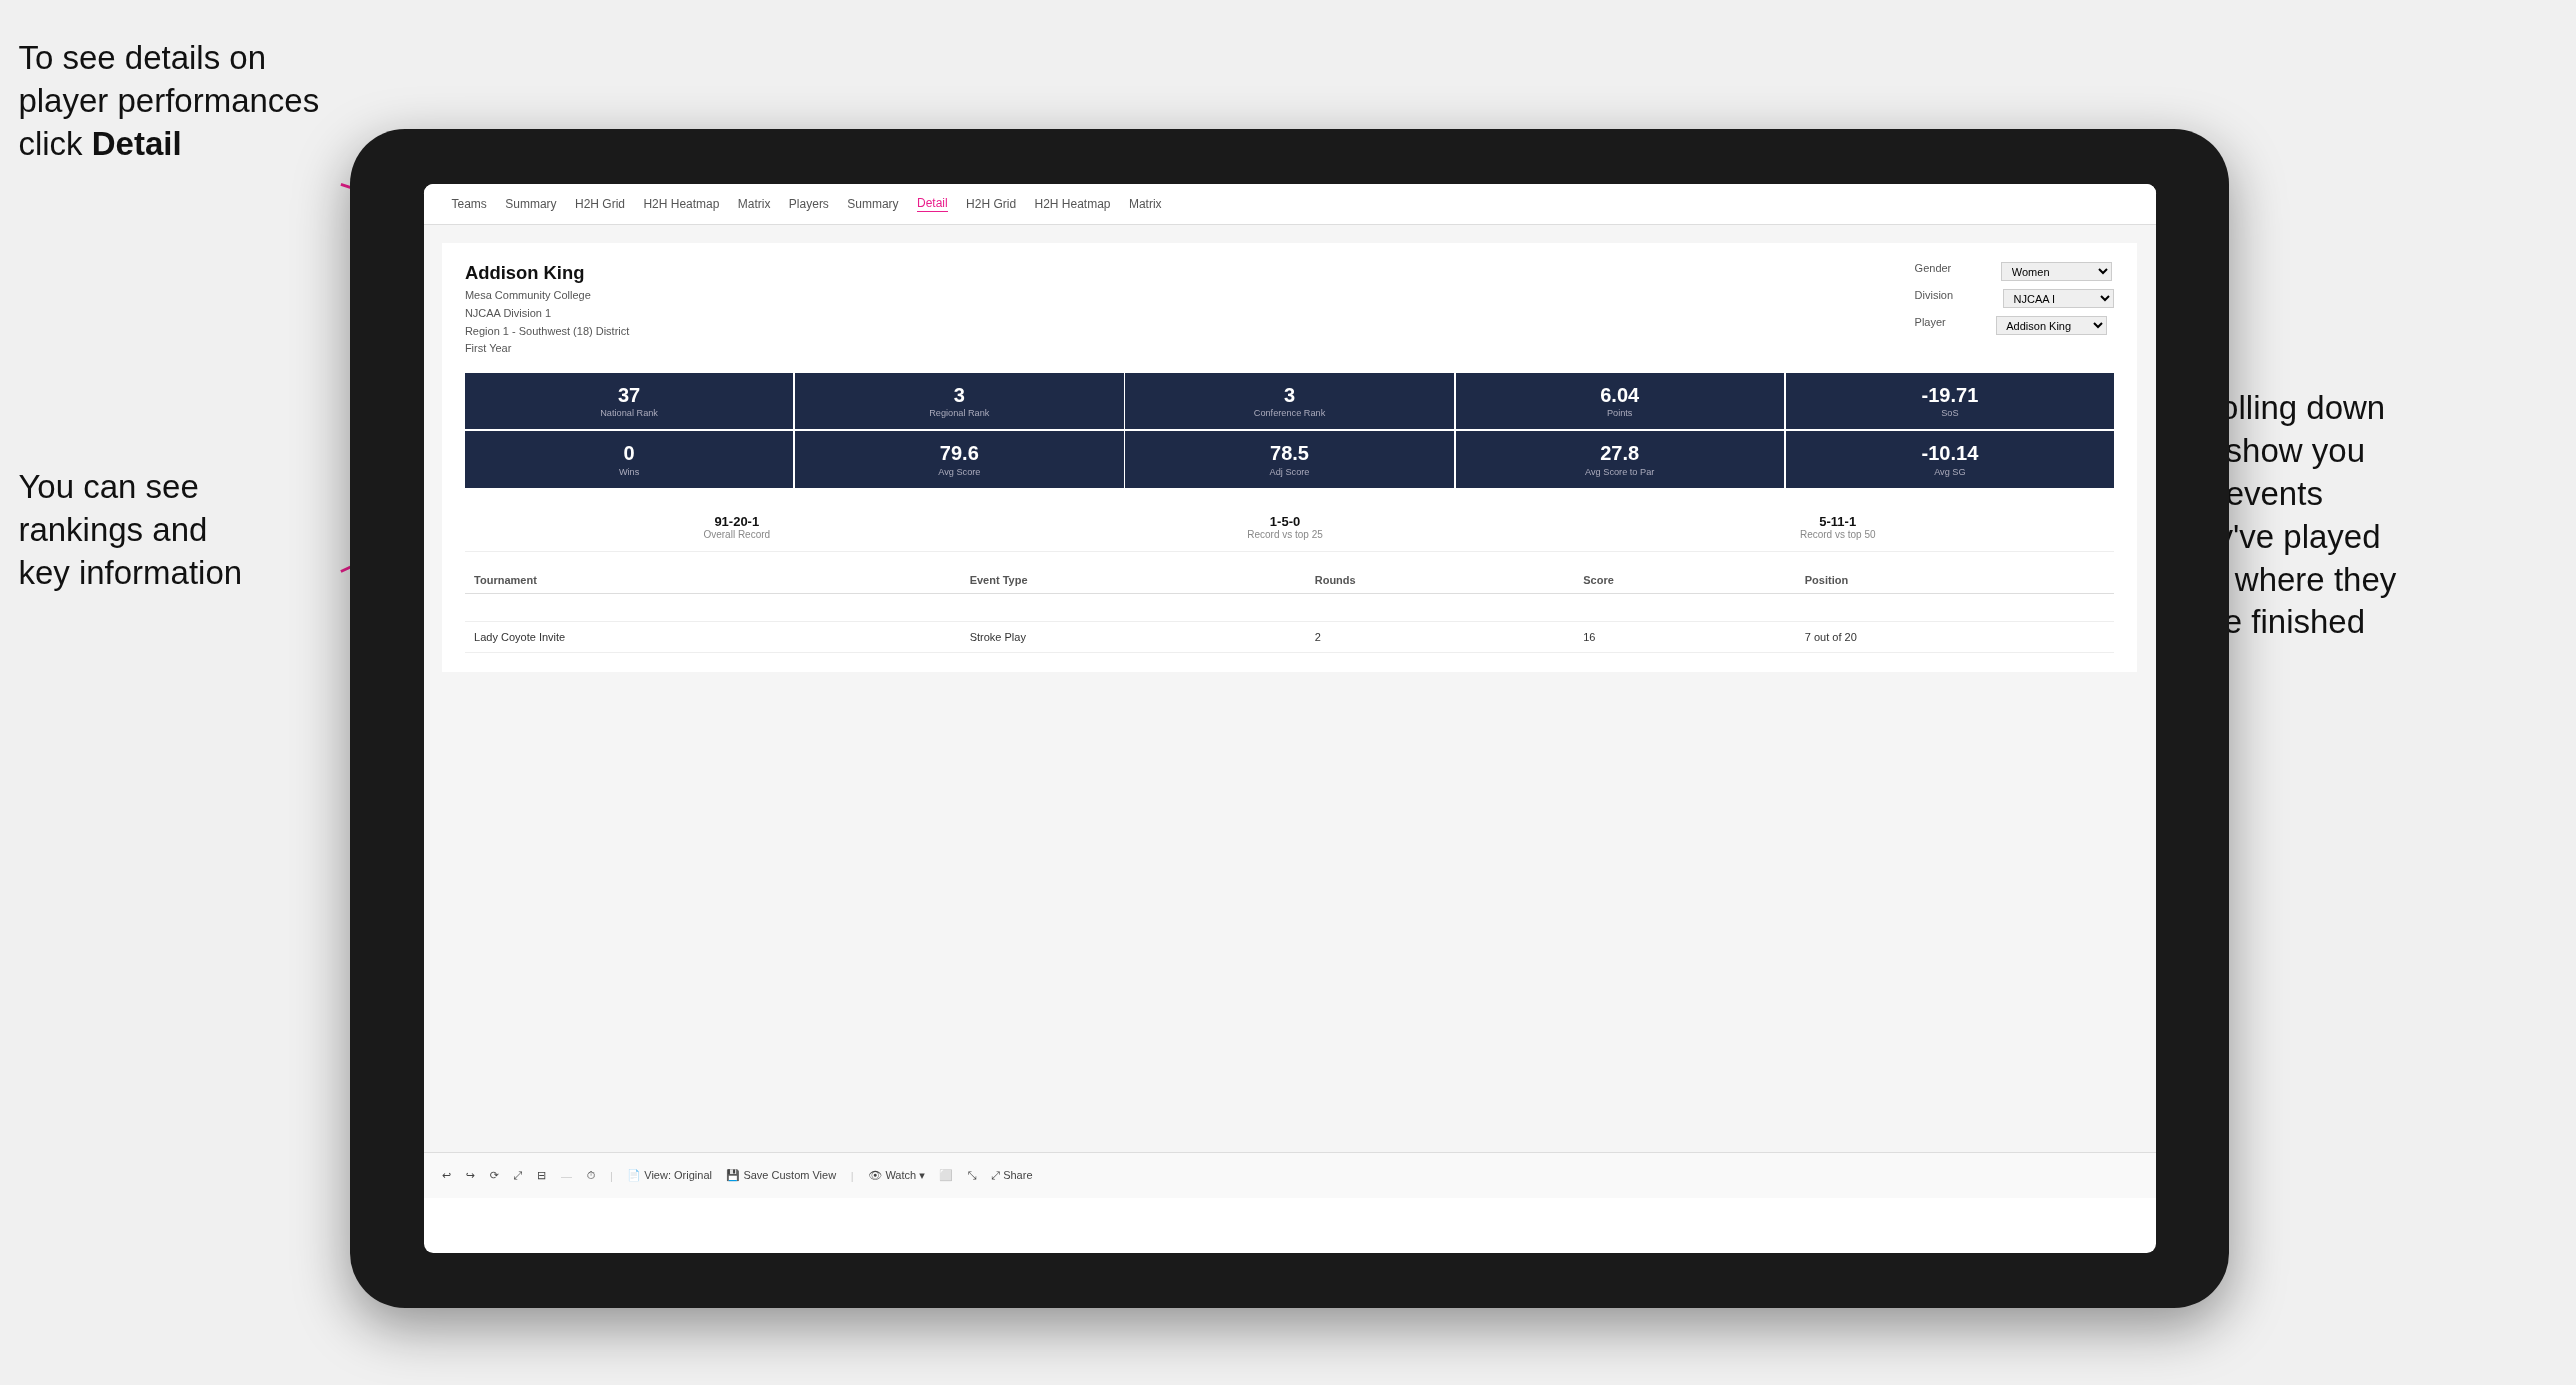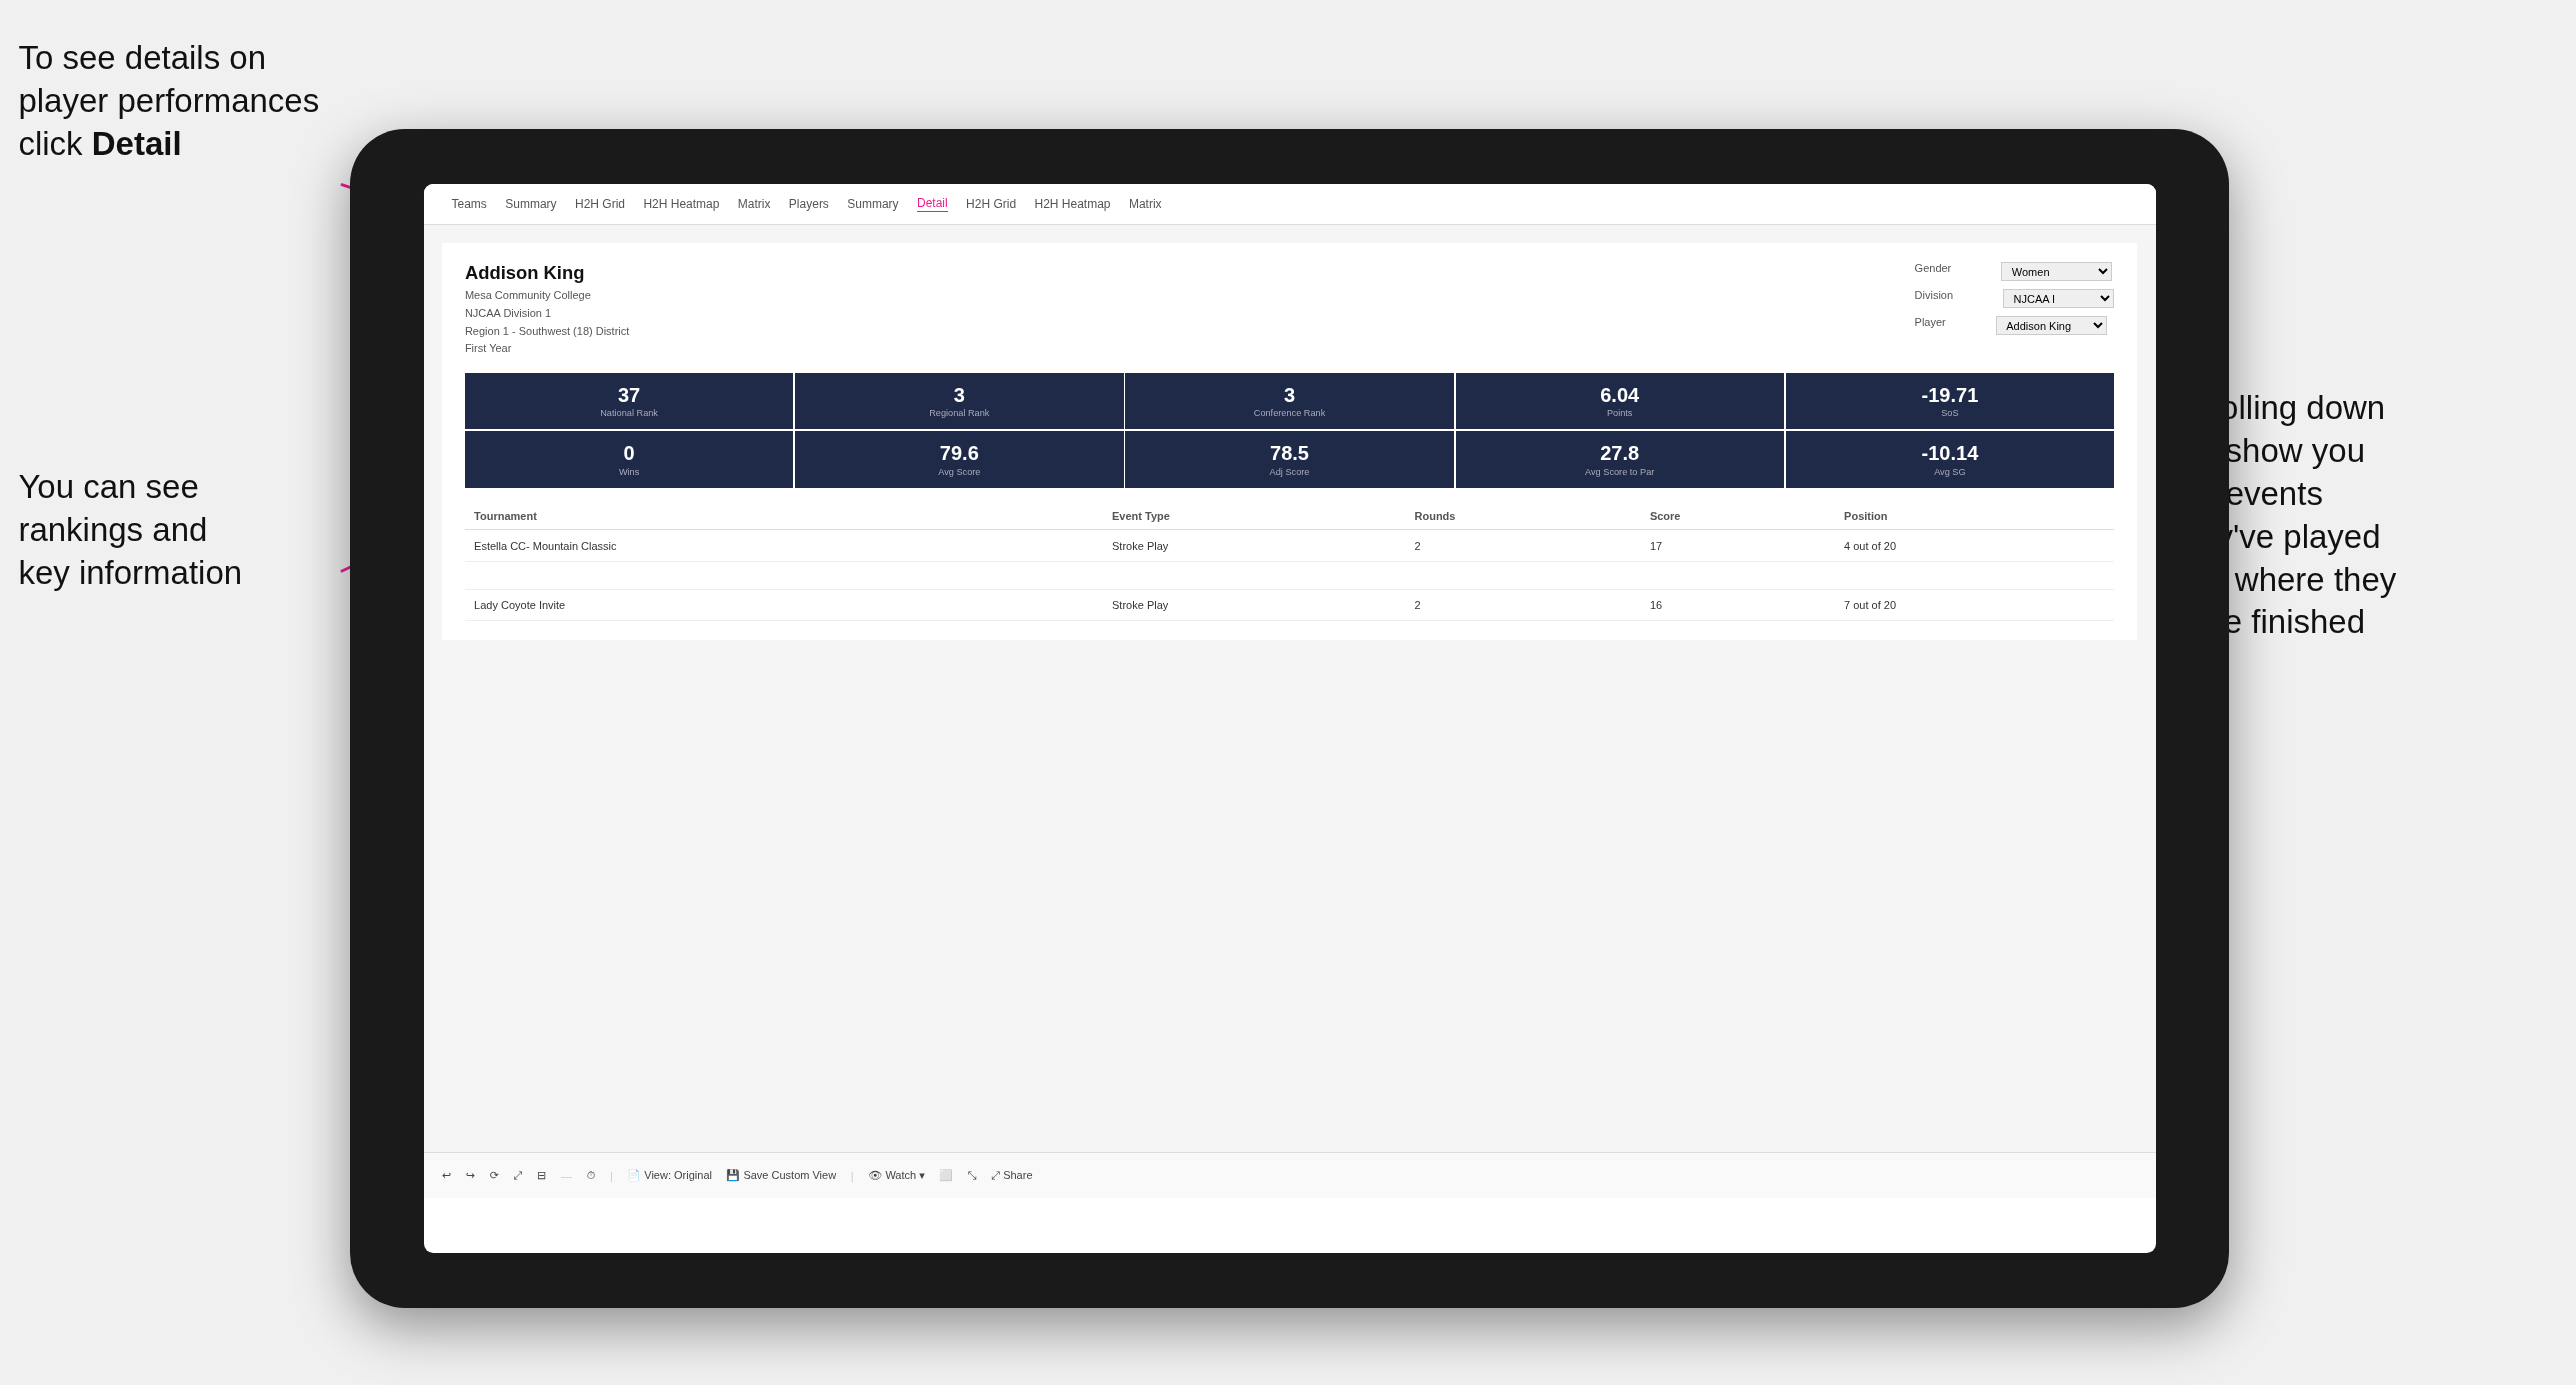--- a/index.html
+++ b/index.html
@@ -438,39 +438,46 @@
           <div class="stat-box">
             <span class="stat-value">27.8</span>
             <span class="stat-label">Avg Score to Par</span>
           </div>
           <div class="stat-box">
             <span class="stat-value">-10.14</span>
             <span class="stat-label">Avg SG</span>
           </div>
         </div>
 
+        <div class="records-row">
+          <div class="record-item">
+            <span class="record-value">91-20-1</span>
+            <span class="record-label">Overall Record</span>
+          </div>
+          <div class="record-item">
+            <span class="record-value">1-5-0</span>
+            <span class="record-label">Record vs top 25</span>
+          </div>
+          <div class="record-item">
+            <span class="record-value">5-11-1</span>
+            <span class="record-label">Record vs top 50</span>
+          </div>
+        </div>
 
         <table class="tournament-table">
           <thead>
             <tr>
               <th>Tournament</th>
               <th>Event Type</th>
               <th>Rounds</th>
               <th>Score</th>
               <th>Position</th>
             </tr>
           </thead>
           <tbody>
-            <tr>
-              <td>Estella CC- Mountain Classic</td>
-              <td>Stroke Play</td>
-              <td>2</td>
-              <td>17</td>
-              <td>4 out of 20</td>
-            </tr>
             <tr style="height:28px;">
               <td colspan="5"></td>
             </tr>
             <tr>
               <td>Lady Coyote Invite</td>
               <td>Stroke Play</td>
               <td>2</td>
               <td>16</td>
               <td>7 out of 20</td>
             </tr>

